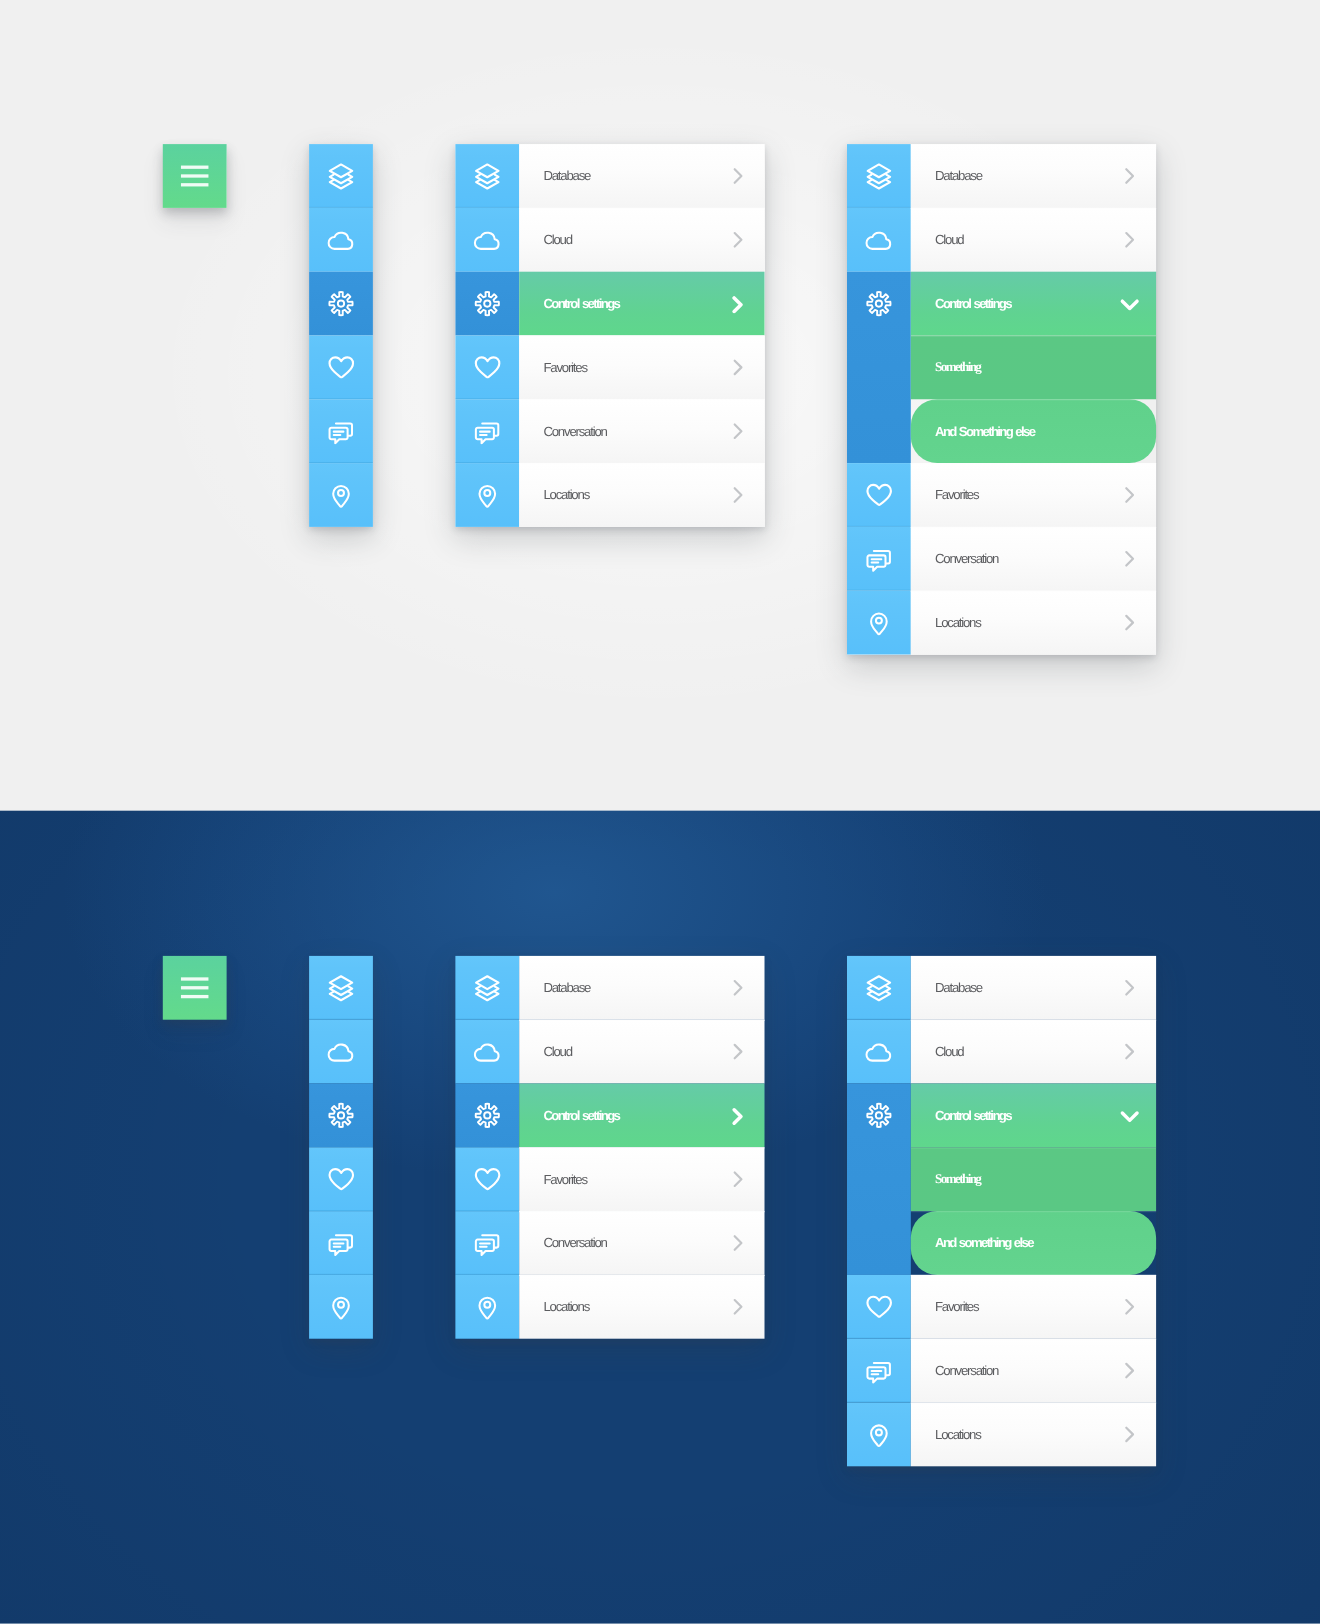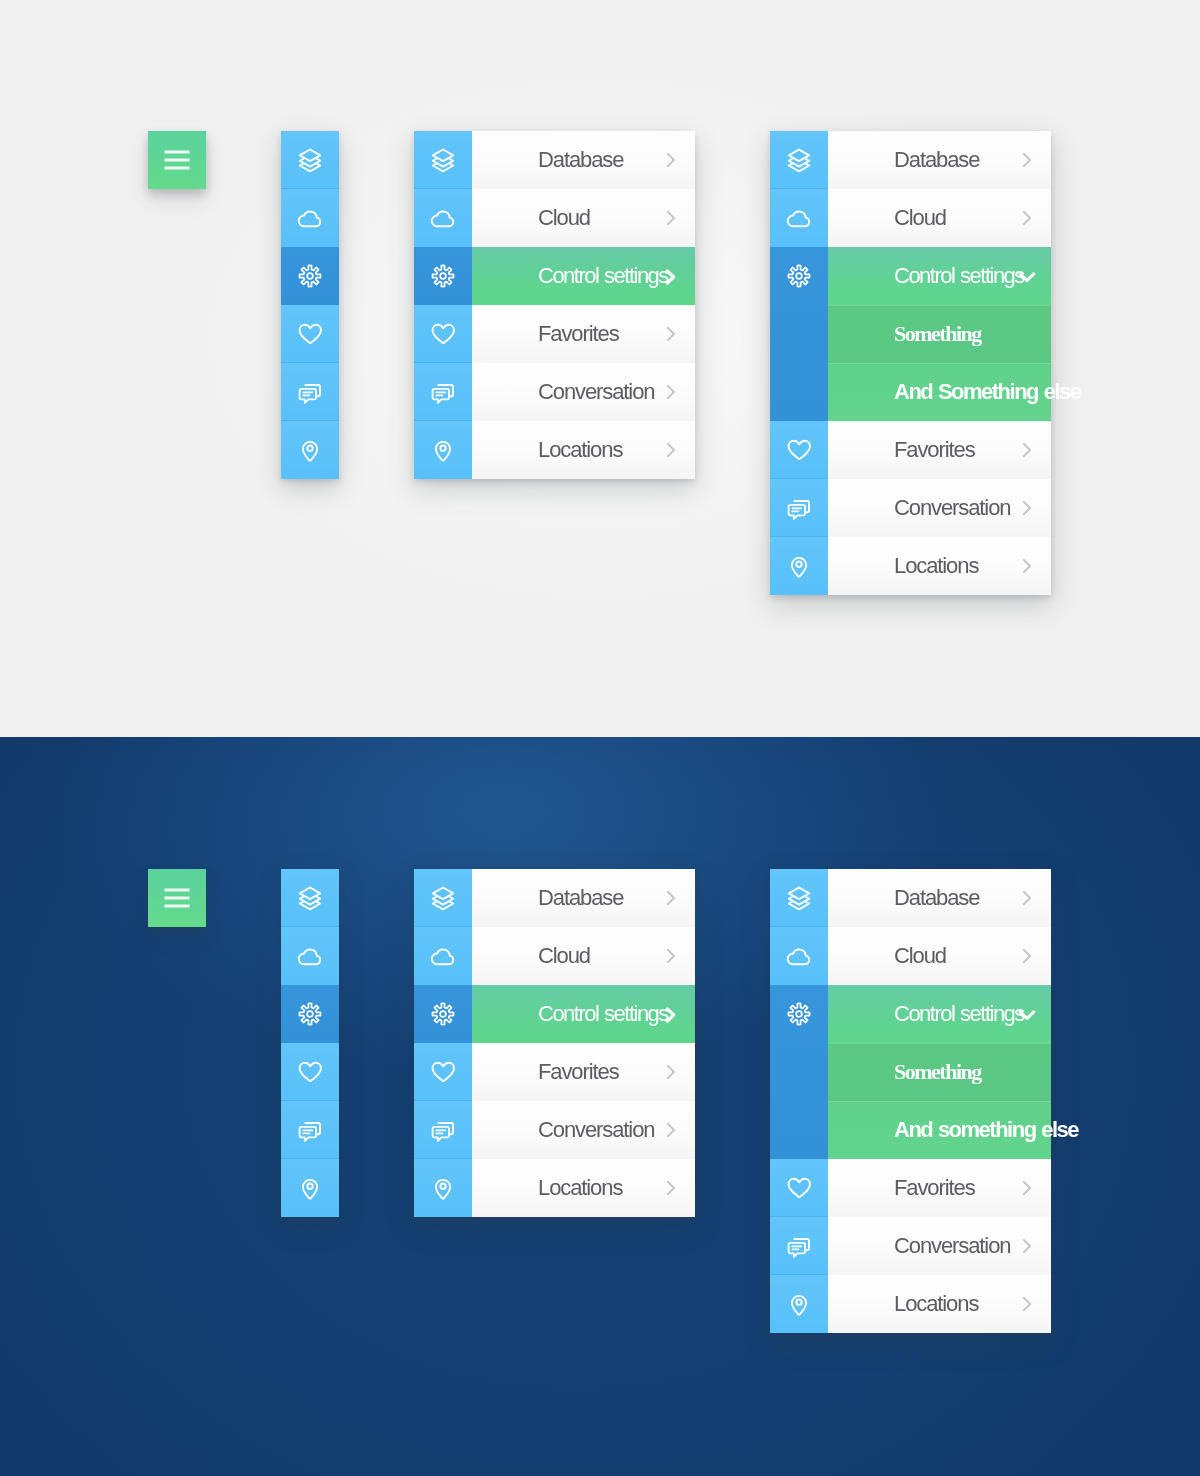--- a/index.html
+++ b/index.html
@@ -45,30 +45,30 @@
 .ham .bar{display:block;height:3px;background:#f0fcf5;margin-bottom:5px;}
 .ham .bar:last-child{margin-bottom:0;}
 
 
 .list{position:absolute;left:58px;top:0;width:223px;}
 .row{position:relative;height:58px;
      background:linear-gradient(180deg,#ffffff 0%,#fcfcfc 45%,#f5f5f5 100%);}
 .row .hair{position:absolute;left:0;right:0;top:0;height:1px;background:#fefefe;}
 .row:first-child .hair{display:none;}
 .row .lbl{position:absolute;left:22px;top:50%;transform:translateY(-50%);
-     font-size:22px;color:#5c5d60;white-space:nowrap;letter-spacing:-1.1px;margin-left:44px;}
+     font-size:12px;color:#5c5d60;white-space:nowrap;letter-spacing:-1.1px;}
 .row .chev,.row .chevw,.row .chevd{position:absolute;right:18px;top:50%;
      transform:translateY(-50%);line-height:0;display:block;}
 .row .chevd{right:15px;margin-top:1px;}
 .row .chevw{margin-top:1px;}
 
 .row.green{background:linear-gradient(180deg,#65cba8 0%,#60d391 65%,#5fd78c 100%);}
-.row.green .lbl{color:#ffffff;font-weight:normal;letter-spacing:-1.5px;word-spacing:1px;}
+.row.green .lbl{color:#ffffff;font-weight:bold;letter-spacing:-1.5px;word-spacing:1px;}
 .row.sub1{background:linear-gradient(180deg,#5bc884 0%,#5ac884 100%);font-family:Liberation Serif, serif;}
-.row.sub2{background:linear-gradient(180deg,#60d18b 0%,#63d48e 100%);}
+.row.sub2{background:linear-gradient(180deg,#60d18b 0%,#63d48e 100%);border-radius:24px;}
 .row.sub1 .lbl,.row.sub2 .lbl{color:#ffffff;font-weight:bold;letter-spacing:-1.5px;word-spacing:1px;}
 .row.sub1 .hair{display:block;background:rgba(255,255,255,.17);}
 .row.sub2 .hair{display:block;background:rgba(255,255,255,.14);}
 
 </style>
 </head>
 <body>
 
 <div class="stage">
 <div class="band band-light"></div>

